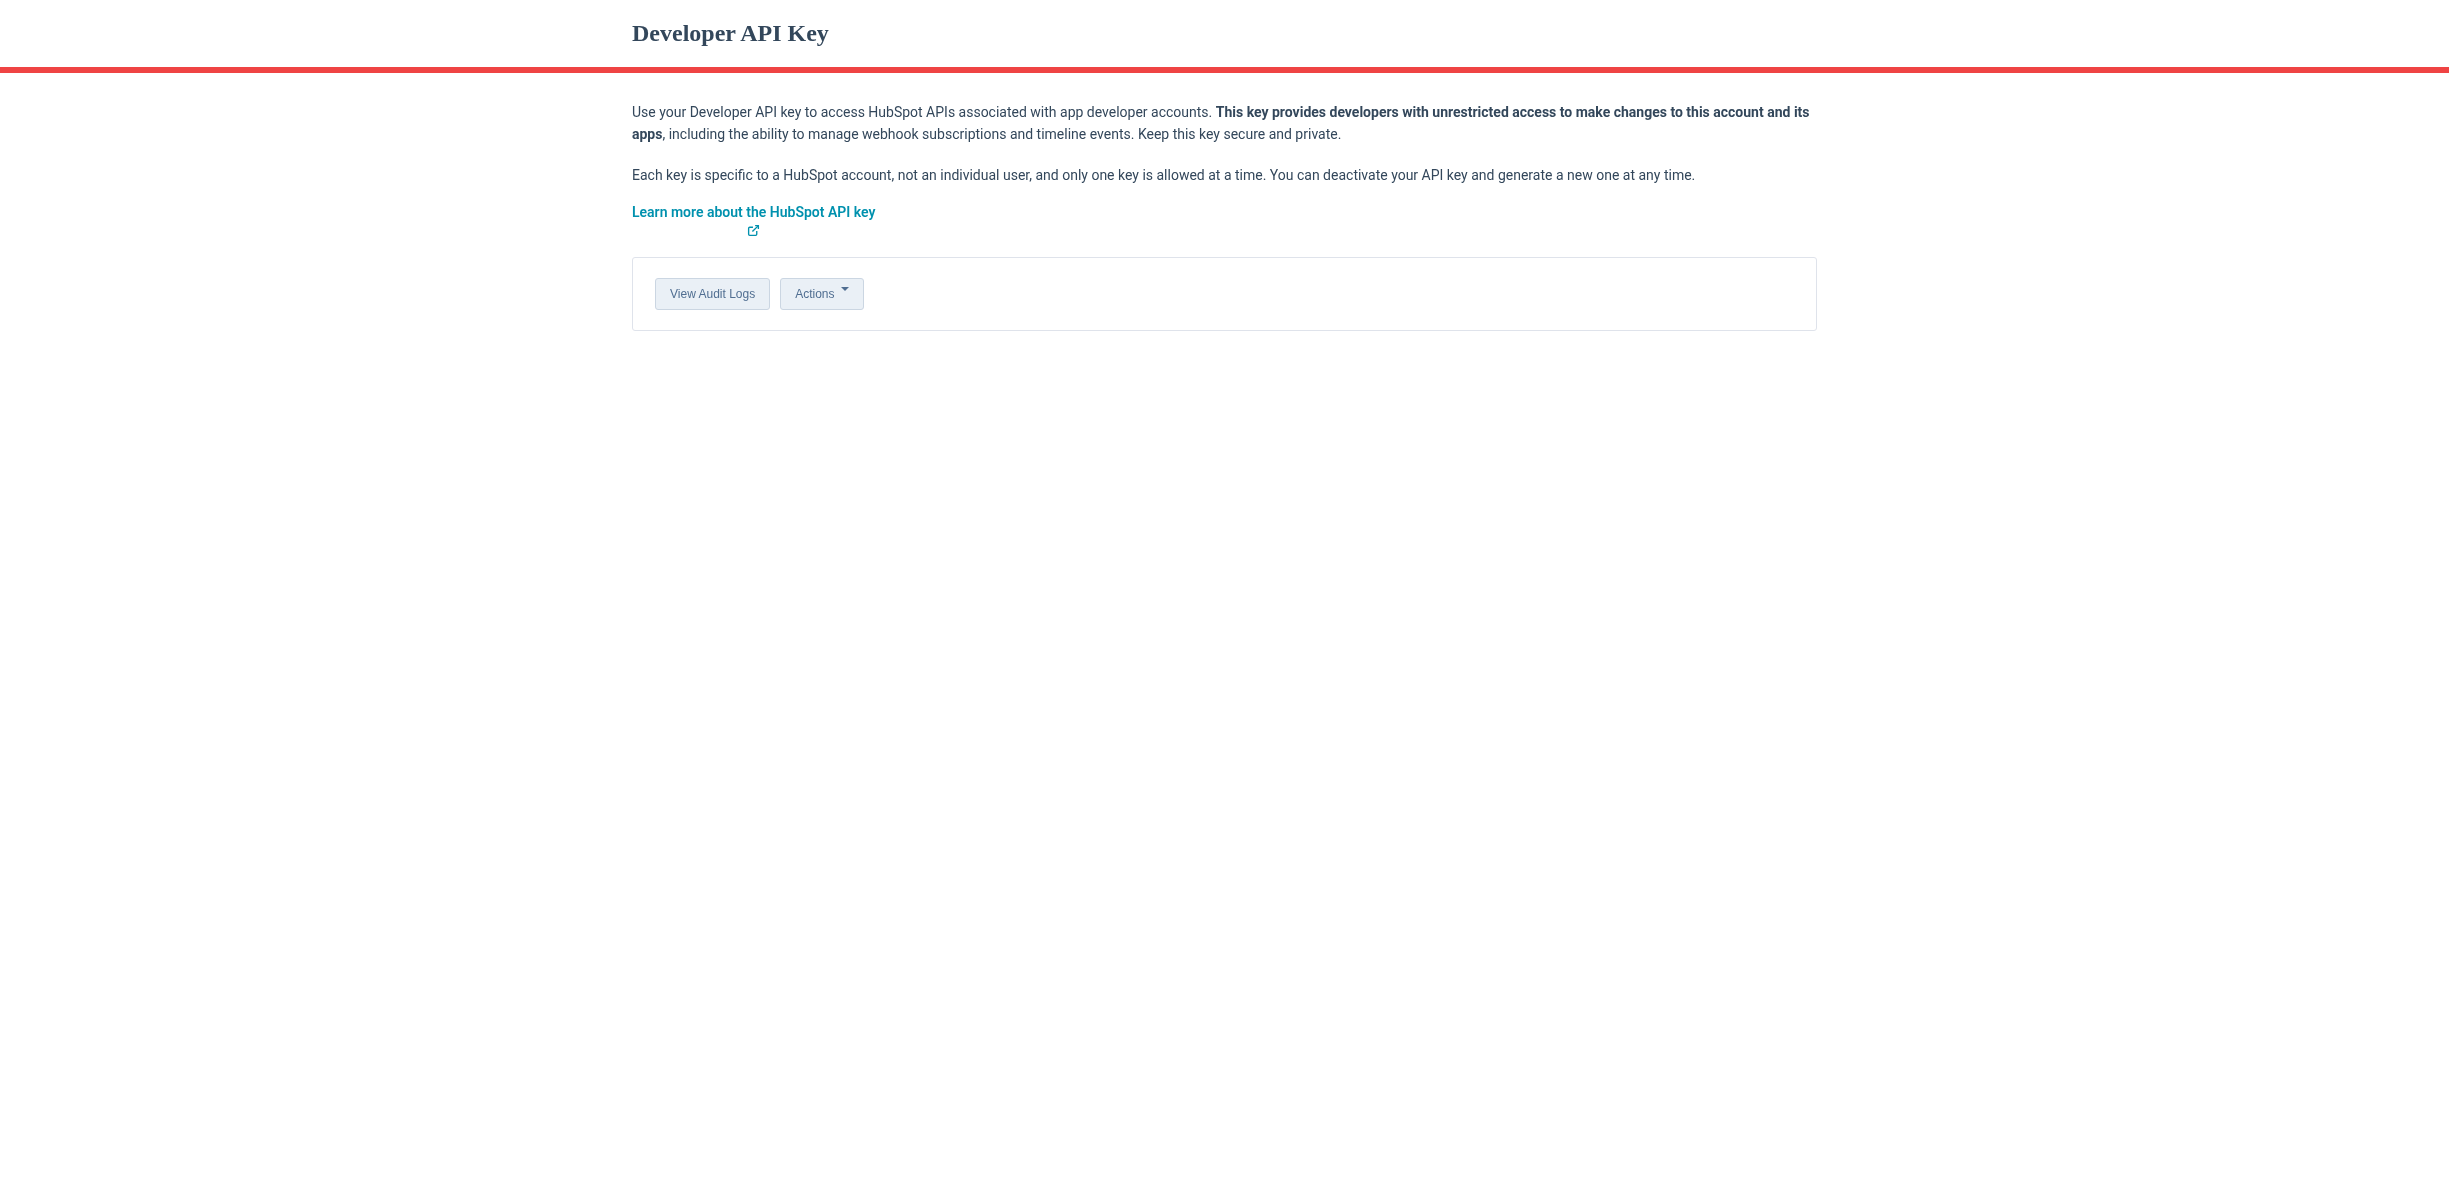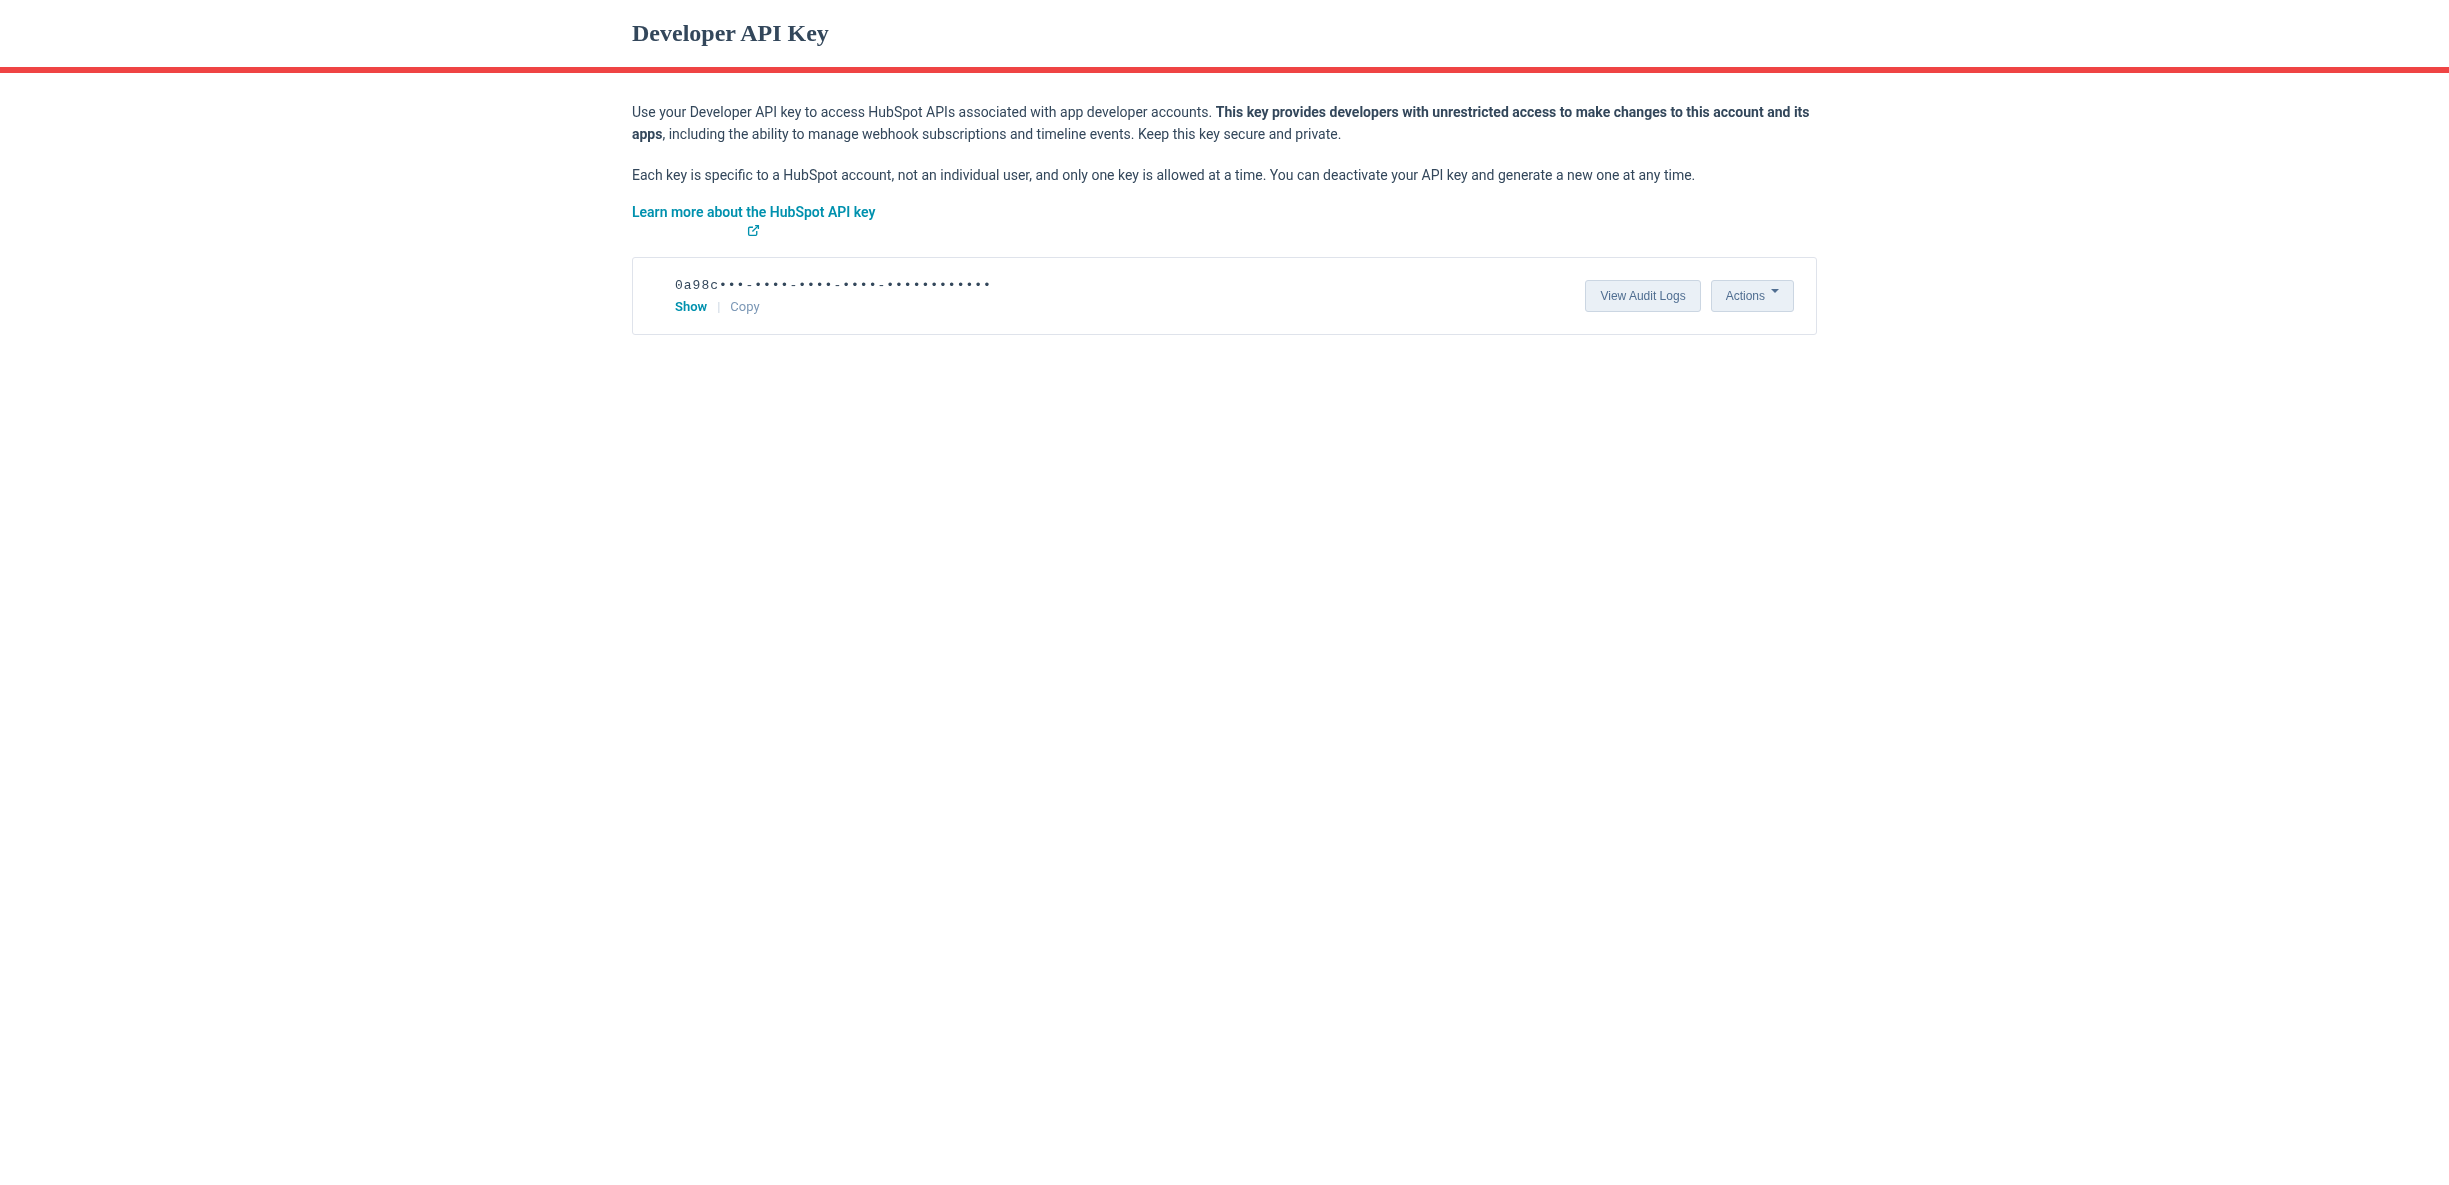--- a/index.html
+++ b/index.html
@@ -246,28 +246,20 @@
       <svg class="external-icon" viewBox="0 0 24 24" fill="none" stroke="#0091ae" stroke-width="2.5">
         <path d="M18 13v6a2 2 0 0 1-2 2H5a2 2 0 0 1-2-2V8a2 2 0 0 1 2-2h6"></path>
         <polyline points="15 3 21 3 21 9"></polyline>
         <line x1="10" y1="14" x2="21" y2="3"></line>
       </svg>
     </a>
     
     
     <div class="api-key-card">
 
-      <div class="api-key-center">
-        <div class="masked-key">0a98c•••-••••-••••-••••-••••••••••••</div>
-        <div class="key-actions">
-          <span class="show-link">Show</span>
-          <span class="separator">|</span>
-          <span class="copy-link">Copy</span>
-        </div>
-      </div>
 
       <div class="api-key-right">
         <button class="secondary-button">
           <span>View Audit Logs</span>
         </button>
         <button class="secondary-button">
           <span>Actions</span>
           <span class="caret-down"></span>
         </button>
       </div>

